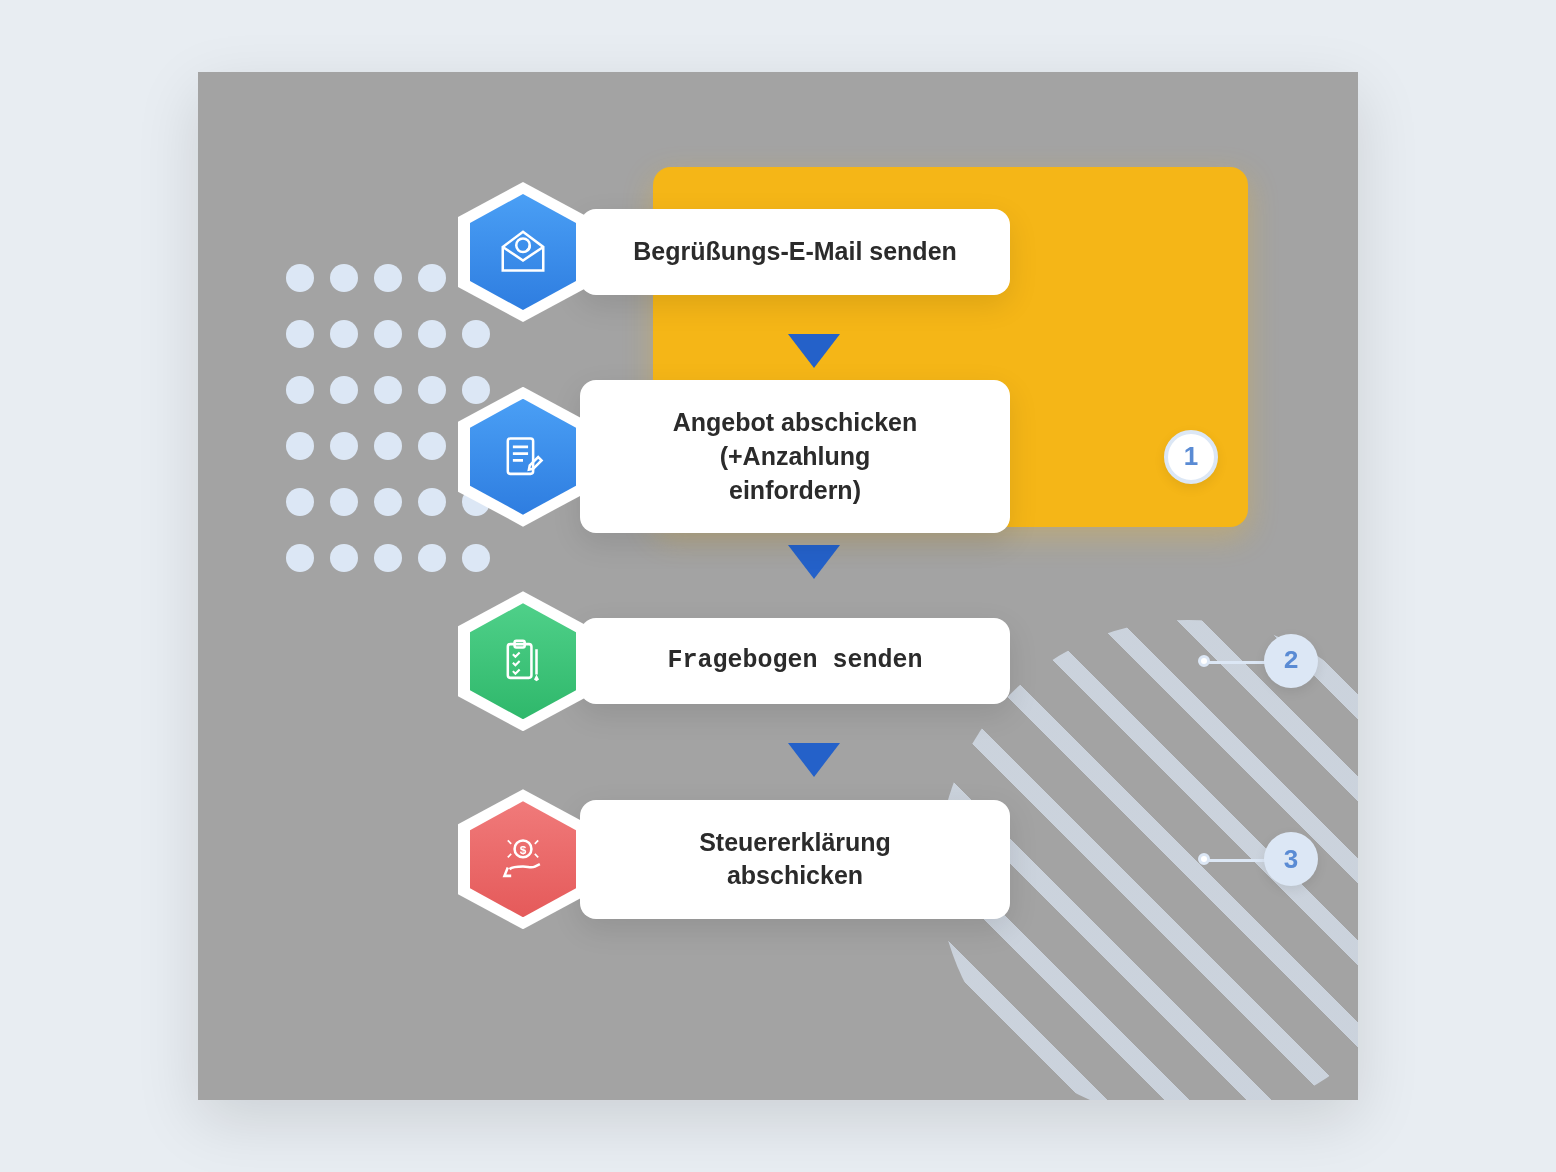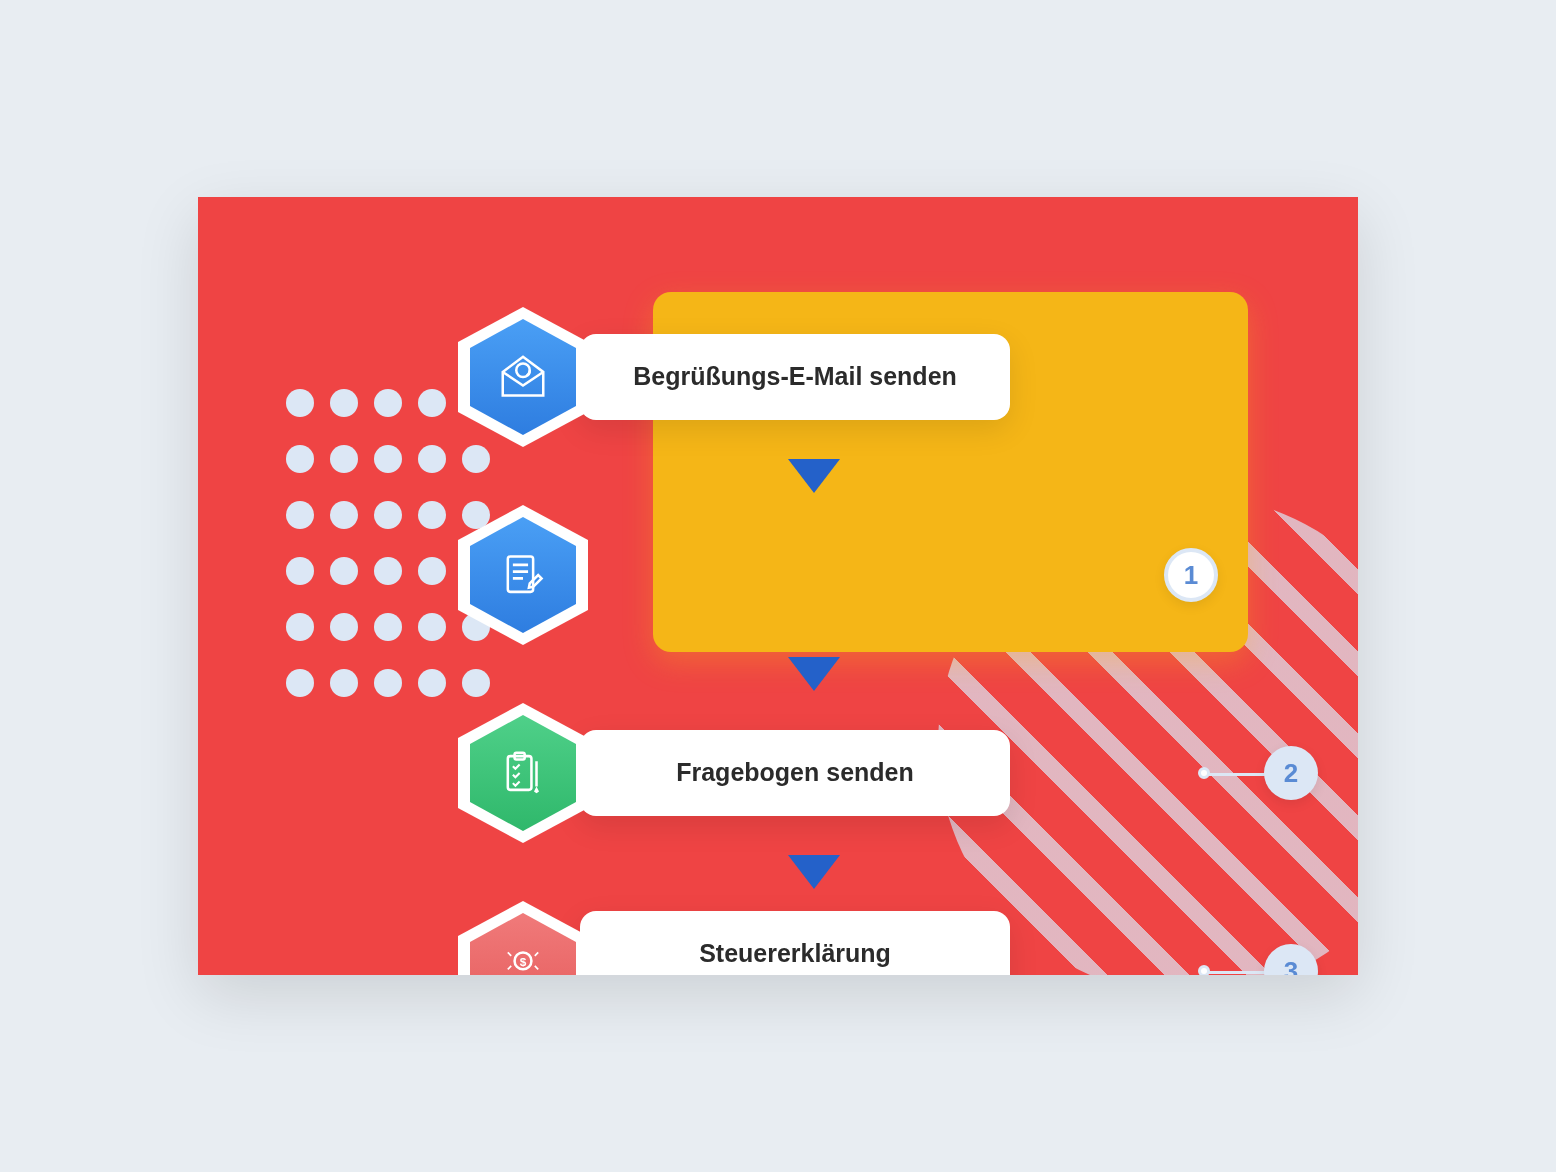--- a/index.html
+++ b/index.html
@@ -6,23 +6,23 @@
 body {
   background: #e8edf2;
   font-family: -apple-system, BlinkMacSystemFont, 'Segoe UI', Arial, sans-serif;
   width: 1556px;
   height: 1172px;
   display: flex;
   align-items: center;
   justify-content: center;
 }
 .card {
-  background: #ef4444;
+  background: #a3a3a3;
   width: 1160px;
-  height: 778px;
+  height: 1028px;
   box-shadow: 0 20px 60px rgba(0,0,0,0.12);
   position: relative;
   overflow: hidden;
 }
 .dots {
   position: absolute;
   left: 80px;
   top: 180px;
   width: 260px;
   height: 380px;
@@ -193,26 +193,29 @@
         <div class="hex-inner hex-blue">
           <svg viewBox="0 0 64 64">
             <rect x="14" y="10" width="30" height="42" rx="3" fill="none" stroke="#fff" stroke-width="3"></rect>
             <line x1="20" y1="20" x2="38" y2="20" stroke="#fff" stroke-width="3"></line>
             <line x1="20" y1="28" x2="38" y2="28" stroke="#fff" stroke-width="3"></line>
             <line x1="20" y1="36" x2="32" y2="36" stroke="#fff" stroke-width="3"></line>
             <path d="M40 42l10-10 4 4-10 10-5 1z" fill="none" stroke="#fff" stroke-width="3"></path>
           </svg>
         </div>
       </div>
+      <div class="label-box">Angebot abschicken
+(+Anzahlung
+einfordern)</div>
       <div class="badge">1</div>
     </div>
 
     <div class="arrow"></div>
 
-    <div class="step" style="position:relative;">
+    <div class="step" style="position:relative;font-family:Liberation Mono, monospace;">
       <div class="hex-wrap">
         <div class="hex-outer"></div>
         <div class="hex-inner hex-green">
           <svg viewBox="0 0 64 64">
             <rect x="14" y="12" width="28" height="40" rx="3" fill="none" stroke="#fff" stroke-width="3"></rect>
             <rect x="22" y="8" width="12" height="8" rx="2" fill="none" stroke="#fff" stroke-width="3"></rect>
             <path d="M20 24l3 3 5-5M20 34l3 3 5-5M20 44l3 3 5-5" fill="none" stroke="#fff" stroke-width="2.5"></path>
             <line x1="48" y1="18" x2="48" y2="48" stroke="#fff" stroke-width="3"></line>
             <path d="M48 48l-3 6 3 2 3-2z" fill="#fff"></path>
           </svg>

